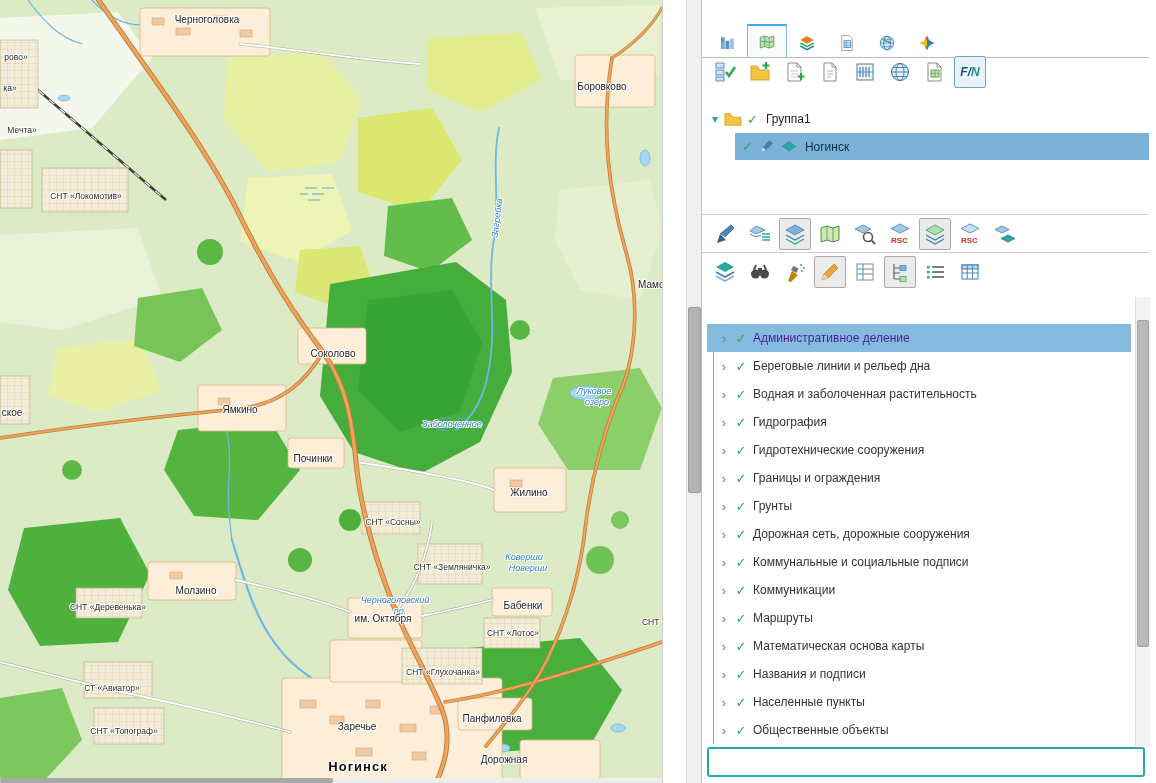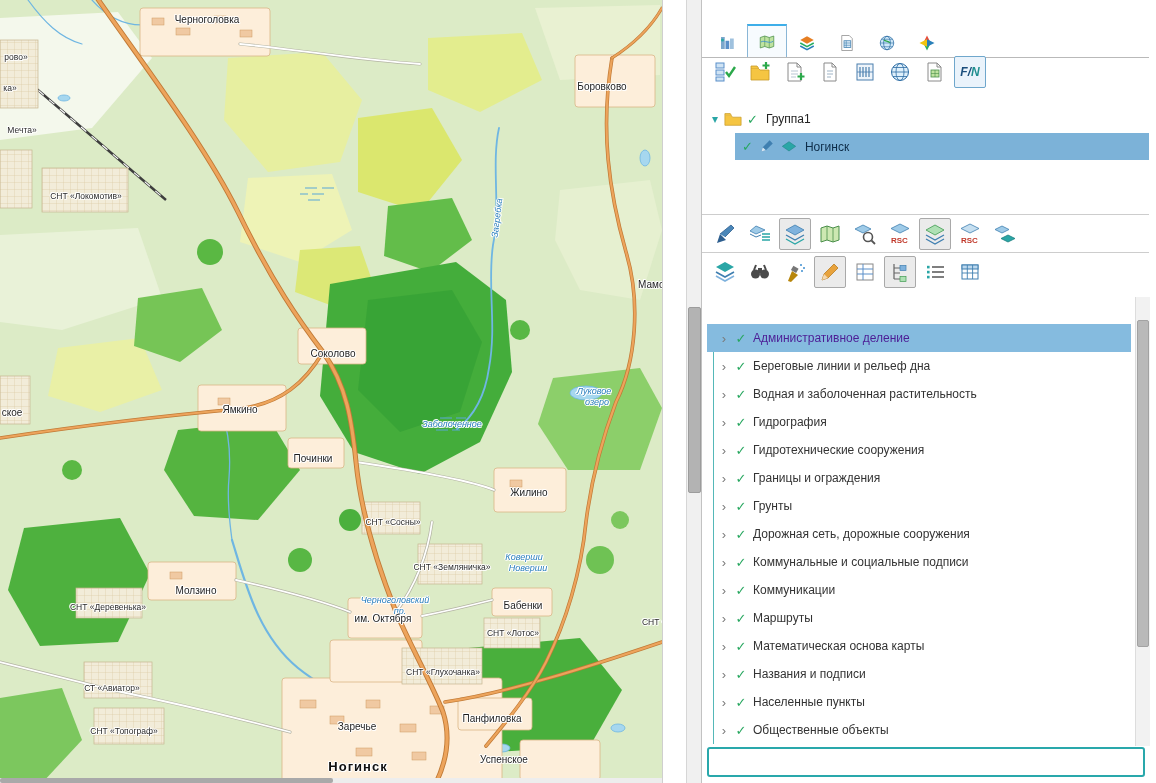--- a/index.html
+++ b/index.html
@@ -239,21 +239,21 @@
       <div class="map-label town" style="left: 383px; top: 618px;">им. Октября</div>
       <div class="map-label town" style="left: 523px; top: 605px;">Бабенки</div>
       <div class="map-label snt" style="left: 513px; top: 633px;">СНТ «Лотос»</div>
       <div class="map-label snt" style="left: 657px; top: 622px;">СНТ «В</div>
       <div class="map-label snt" style="left: 112px; top: 688px;">СТ «Авиатор»</div>
       <div class="map-label snt" style="left: 443px; top: 672px;">СНТ «Глухочанка»</div>
       <div class="map-label snt" style="left: 124px; top: 731px;">СНТ «Топограф»</div>
       <div class="map-label town" style="left: 357px; top: 726px;">Заречье</div>
       <div class="map-label town" style="left: 492px; top: 718px;">Панфиловка</div>
       <div class="map-label city" style="left: 358px; top: 766px;">Ногинск</div>
-      <div class="map-label town" style="left: 504px; top: 759px;">Успенское</div>
+      <div class="map-label town" style="left: 504px; top: 759px;">Дорожная</div>
     </div>
 </div>
 
 <div class="vscroll map-vscroll">
   <div class="thumb" style="top:307px;height:184px;"></div>
 </div>
 
 <div class="hscroll">
   <div class="thumb" style="left:0;width:333px;"></div>
 </div>

